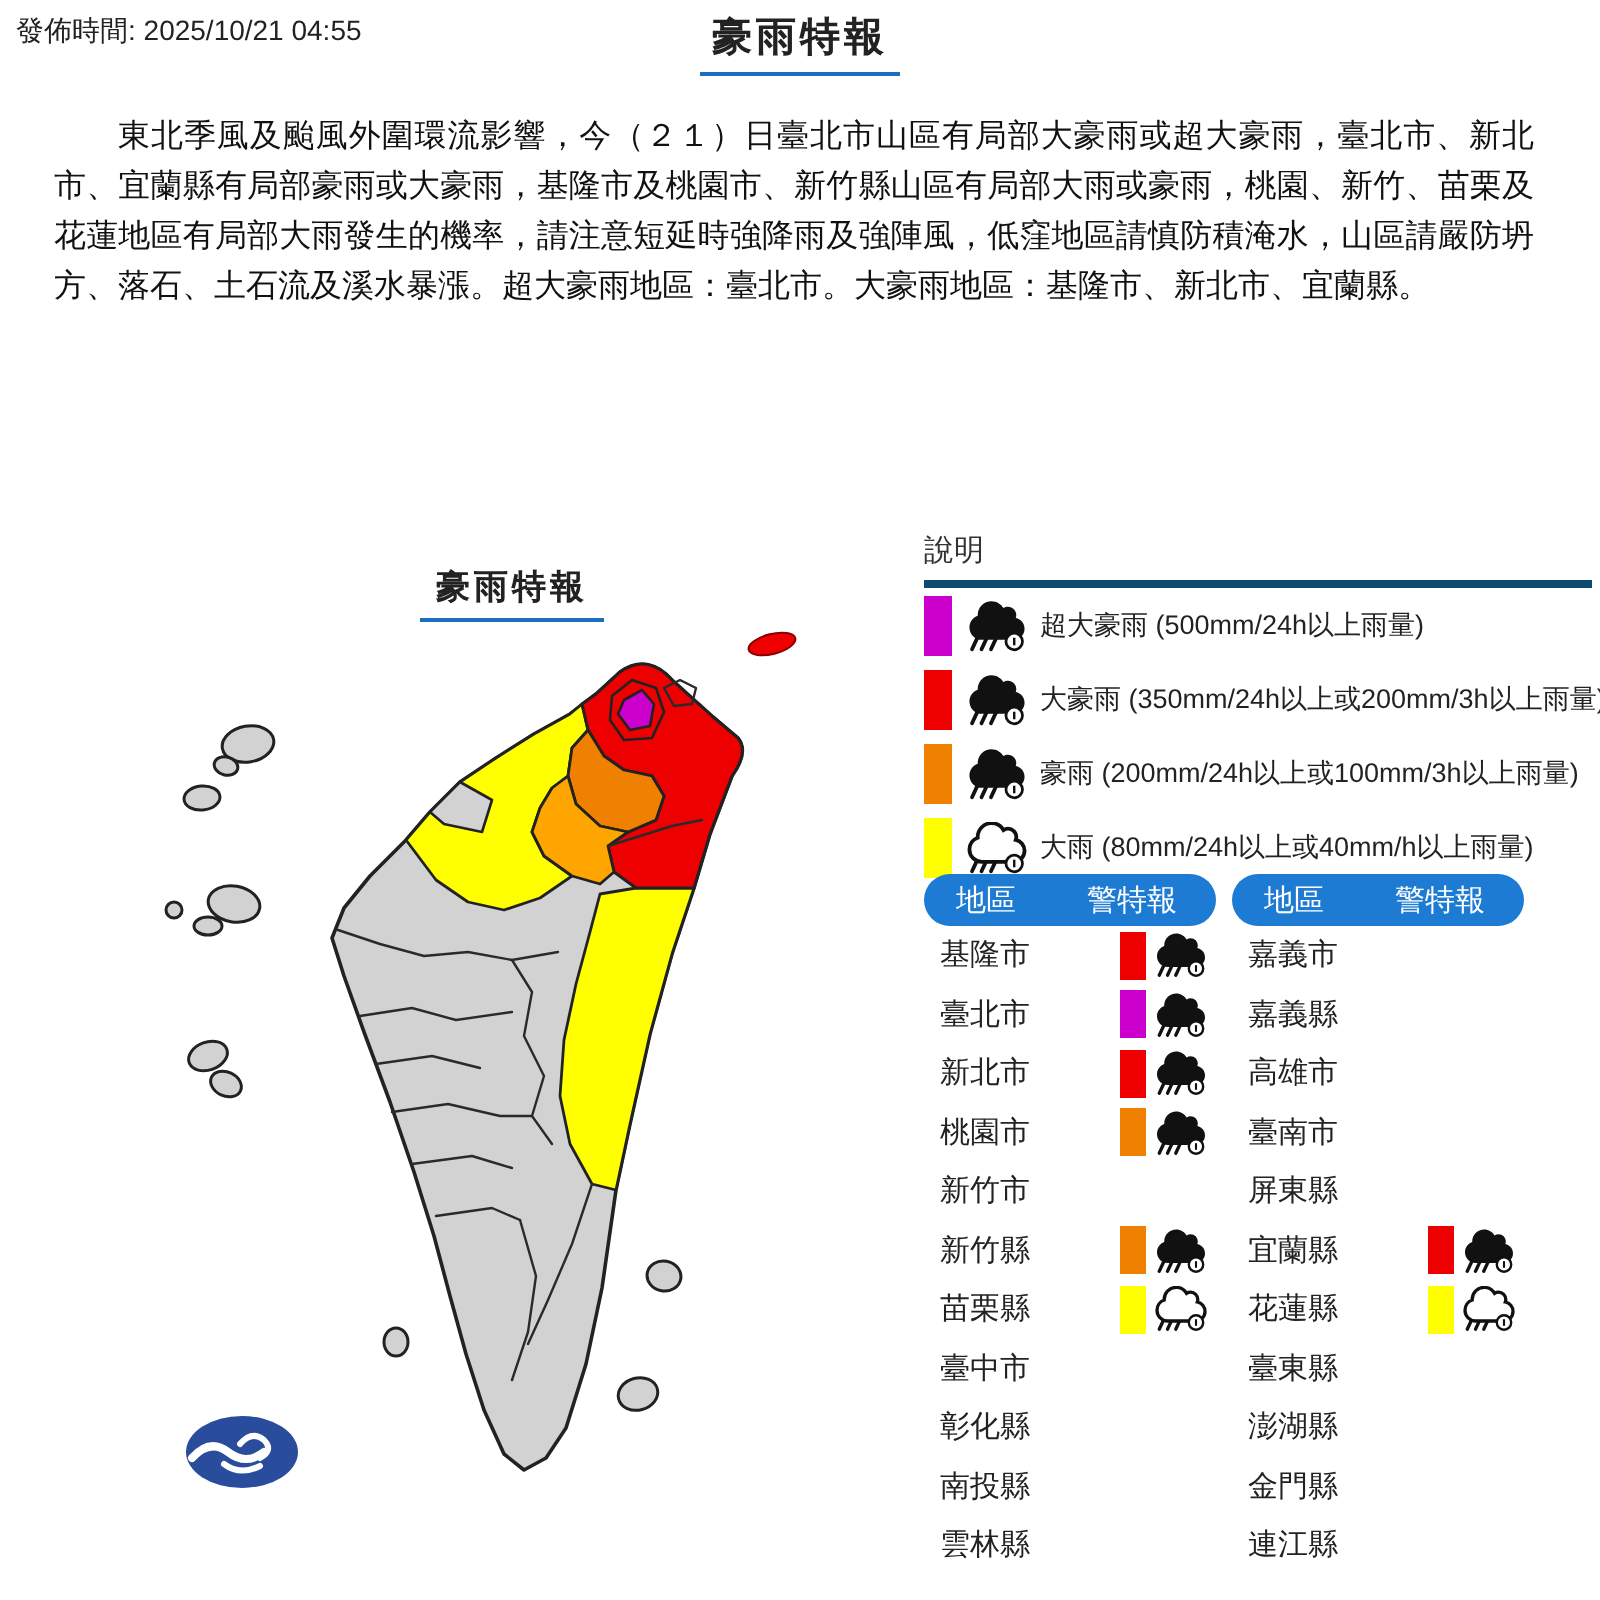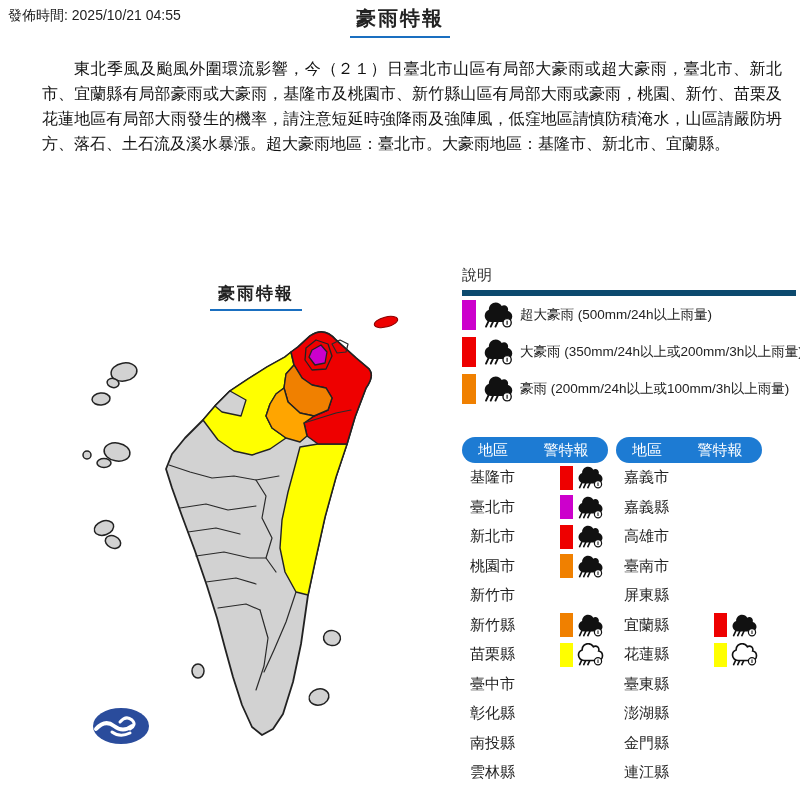--- a/index.html
+++ b/index.html
@@ -2,28 +2,28 @@
 <html><head>
 <meta charset="utf-8">
 <style>
   html,body{margin:0;padding:0;background:#fff;}
   .stage{position:relative;width:800px;height:800px;background:#fff;overflow:hidden;
          font-family:"Liberation Sans","DejaVu Sans",sans-serif;color:#111;}
   .publish-time{position:absolute;left:8px;top:7px;font-size:14px;color:#222;}
   .main-title-wrap{position:absolute;left:0;top:5px;width:800px;text-align:center;}
   .main-title{display:inline-block;font-size:20px;font-weight:bold;letter-spacing:2px;
               padding:0 6px 4px 6px;border-bottom:2px solid #1a6fc0;color:#222;}
-  .bulletin{position:absolute;left:42px;top:56px;width:740px;margin:0;
+  .bulletin{position:absolute;left:27px;top:56px;width:740px;margin:0;
             font-size:16px;line-height:25px;text-align:justify;text-indent:2em;color:#111;}
   .map-area{position:absolute;left:60px;top:270px;width:400px;height:530px;}
   .map-title{position:absolute;left:150px;top:12px;display:inline-block;font-size:17px;font-weight:bold;
              letter-spacing:2px;color:#222;padding:0 8px 4px 8px;border-bottom:2px solid #1a6fc0;z-index:3;}
   .map-svg{position:absolute;left:0;top:0;}
   .legend{position:absolute;left:462px;top:266px;width:334px;}
-  .legend-title{font-size:15px;color:#333;padding-bottom:5px;border-bottom:6px solid #0c4a6e;}
+  .legend-title{font-size:15px;color:#333;padding-bottom:5px;border-bottom:4px solid #0c4a6e;}
   .legend-item{display:flex;align-items:center;height:36px;margin-top:1px;}
   .swatch{display:inline-block;width:14px;height:30px;margin-right:7px;flex:0 0 auto;}
   .swatch.small{width:13px;height:24px;margin-right:4px;}
   .licon{display:inline-flex;align-items:center;margin-right:6px;flex:0 0 auto;}
   .llabel{font-size:13.5px;color:#222;white-space:nowrap;}
   .wtable{position:absolute;top:437px;width:146px;}
   #table-0{left:462px;} #table-1{left:616px;}
   .thead{display:flex;height:26px;align-items:center;color:#fff;font-size:15px;border-radius:13px;}
   .th.c1{width:62px;text-align:center;}
   .th.c2{width:84px;text-align:center;}
@@ -153,20 +153,38 @@
     </g>
     <g transform="translate(2,-1) scale(0.05)">
       <path d="M0 336c0 79.5 64.5 144 144 144H512c70.7 0 128-57.3 128-128c0-61.9-44-113.6-102.4-125.4c4.1-10.7 6.4-22.4 6.4-34.6c0-53-43-96-96-96c-19.7 0-38.1 6-53.3 16.2C367 64.2 315.3 32 256 32C167.6 32 96 103.6 96 192c0 2.7 .1 5.4 .2 8.1C40.2 219.8 0 273.2 0 336z" fill="#111" stroke="#111" stroke-width="0"></path>
     </g>
     <circle cx="28" cy="24" r="4.8" fill="#fff" stroke="#111" stroke-width="1.6"></circle>
     <line x1="28" y1="21.8" x2="28" y2="26.2" stroke="#111" stroke-width="1.4"></line>
   </svg>
           </span>
           <span class="llabel">豪雨 (200mm/24h以上或100mm/3h以上雨量)</span>
         </div>
+        <div class="legend-item">
+          <span class="swatch" style="background:#FFFF00"></span>
+          <span class="licon">
+            <svg width="31" height="26" viewBox="0 0 36 30">
+    <g stroke="#111" stroke-width="2.2" stroke-linecap="round">
+      <line x1="7" y1="21" x2="3.5" y2="28.5"></line>
+                <line x1="12.5" y1="21" x2="9" y2="28.5"></line>
+                <line x1="18" y1="21" x2="14.5" y2="28.5"></line>
+    </g>
+    <g transform="translate(2,-1) scale(0.05)">
+      <path d="M0 336c0 79.5 64.5 144 144 144H512c70.7 0 128-57.3 128-128c0-61.9-44-113.6-102.4-125.4c4.1-10.7 6.4-22.4 6.4-34.6c0-53-43-96-96-96c-19.7 0-38.1 6-53.3 16.2C367 64.2 315.3 32 256 32C167.6 32 96 103.6 96 192c0 2.7 .1 5.4 .2 8.1C40.2 219.8 0 273.2 0 336z" fill="#fff" stroke="#111" stroke-width="44"></path>
+    </g>
+    <circle cx="28" cy="24" r="4.8" fill="#fff" stroke="#111" stroke-width="1.6"></circle>
+    <line x1="28" y1="21.8" x2="28" y2="26.2" stroke="#111" stroke-width="1.4"></line>
+  </svg>
+          </span>
+          <span class="llabel">大雨 (80mm/24h以上或40mm/h以上雨量)</span>
+        </div>
       </div>
   </div>
 
   <div class="wtable" id="table-0">
       <div class="thead" style="background: rgb(29, 123, 211);">
         <span class="th c1">地區</span>
         <span class="th c2">警特報</span>
       </div>
       <div class="trow">
         <span class="rname">基隆市</span>

